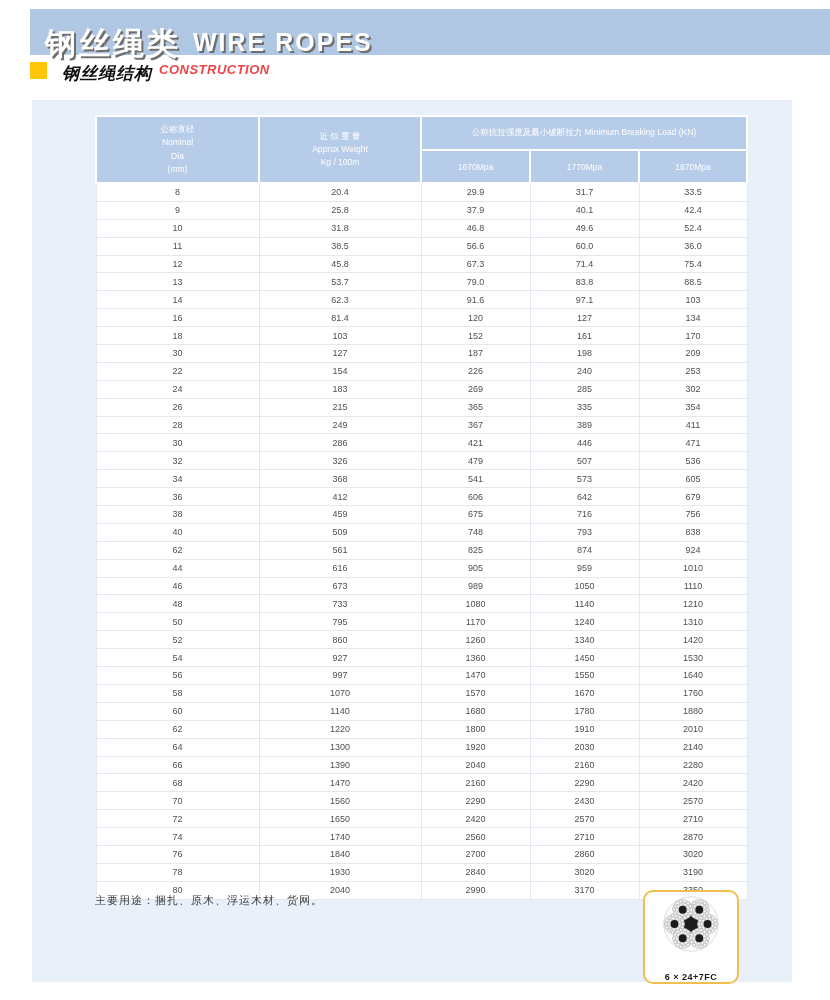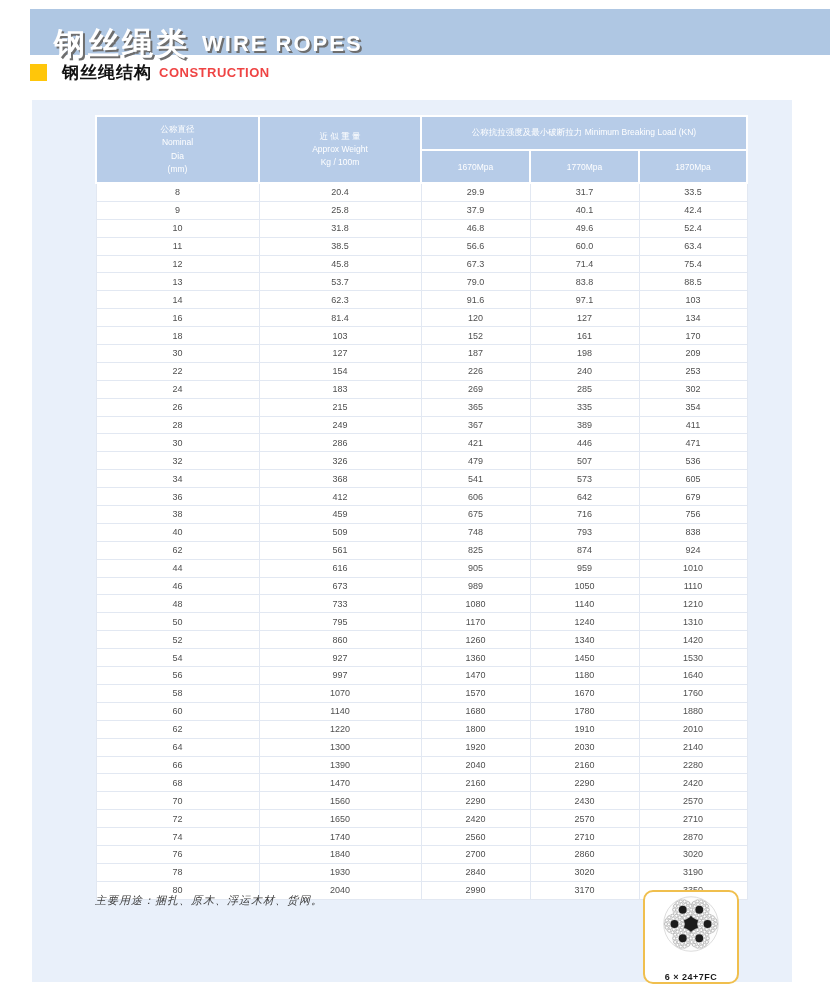--- a/index.html
+++ b/index.html
@@ -4,34 +4,34 @@
 <style>
   html,body{margin:0;padding:0;}
   body{
     width:830px;height:1000px;position:relative;background:#ffffff;
     font-family:"Liberation Sans","DejaVu Sans",sans-serif;
     -webkit-font-smoothing:antialiased;overflow:hidden;
   }
   
   .banner{
     position:absolute;left:30px;top:9px;width:800px;height:46px;
-    background:#afc7e3;display:flex;align-items:flex-end;padding-left:24px;
+    background:#afc7e3;display:flex;align-items:flex-end;padding-left:15px;
     box-sizing:border-box;
   }
   .title-zh{
     font-size:31px;font-weight:bold;color:#ffffff;letter-spacing:3px;
     text-shadow:2px 2px 0 #6e6e6e;line-height:1;transform:translateY(4px);
   }
   .title-en{
-    font-size:22px;font-weight:bold;color:#ffffff;letter-spacing:2px;
+    font-size:25px;font-weight:bold;color:#ffffff;letter-spacing:2px;
     text-shadow:2px 2px 0 #6e6e6e;margin-left:12px;line-height:1;
   }
   
   .section{
-    position:absolute;left:30px;top:62px;display:flex;align-items:center;height:20px;
+    position:absolute;left:30px;top:62px;display:flex;height:20px;font-style:italic;
   }
   .bullet{width:17px;height:17px;background:#ffc60a;display:inline-block;}
   .section-zh{font-size:17px;font-weight:bold;color:#111;margin-left:15px;letter-spacing:1px;}
   .section-en{font-size:13px;font-weight:bold;color:#ef4444;margin-left:7px;letter-spacing:.5px;}
   
   .panel{
     position:absolute;left:32px;top:100px;width:760px;height:882px;
     background:#e9f0fa;
   }
   
@@ -45,21 +45,21 @@
   }
   th.group-th{height:30px;font-size:8.5px;}
   th.sub-th{height:29px;font-size:8.5px;}
   th.tall-th{font-size:8.5px;line-height:1.55;}
   table.spec td{
     background:#ffffff;color:#4f4f4f;font-size:9px;text-align:center;
     border:1px solid #e2e8f2;height:16.9px;padding:0;vertical-align:middle;
   }
   
   .footnote{
-    position:absolute;left:63px;top:793px;font-size:11px;color:#3f3f3f;letter-spacing:1px;font-style:italic;
+    position:absolute;left:63px;top:793px;font-size:11px;color:#3f3f3f;letter-spacing:1px;
   }
   
   .diagram-box{
     position:absolute;left:611px;top:790px;width:96px;height:94px;
     background:#ffffff;border:2px solid #f0bf4e;border-radius:10px;
     box-sizing:border-box;display:flex;flex-direction:column;align-items:center;
     justify-content:flex-start;padding-top:3px;gap:18px;
   }
   .diagram-box svg{width:72px;height:70px;display:block;}
   .diagram-label{font-size:9px;font-weight:bold;color:#1a1a1a;margin-top:1px;letter-spacing:.5px;}
@@ -129,21 +129,21 @@
           <td>31.8</td>
           <td>46.8</td>
           <td>49.6</td>
           <td>52.4</td>
         </tr>
         <tr>
           <td>11</td>
           <td>38.5</td>
           <td>56.6</td>
           <td>60.0</td>
-          <td>63.4</td>
+          <td>36.0</td>
         </tr>
         <tr>
           <td>12</td>
           <td>45.8</td>
           <td>67.3</td>
           <td>71.4</td>
           <td>75.4</td>
         </tr>
         <tr>
           <td>13</td>
@@ -296,21 +296,21 @@
           <td>54</td>
           <td>927</td>
           <td>1360</td>
           <td>1450</td>
           <td>1530</td>
         </tr>
         <tr>
           <td>56</td>
           <td>997</td>
           <td>1470</td>
-          <td>1180</td>
+          <td>1550</td>
           <td>1640</td>
         </tr>
         <tr>
           <td>58</td>
           <td>1070</td>
           <td>1570</td>
           <td>1670</td>
           <td>1760</td>
         </tr>
         <tr>

